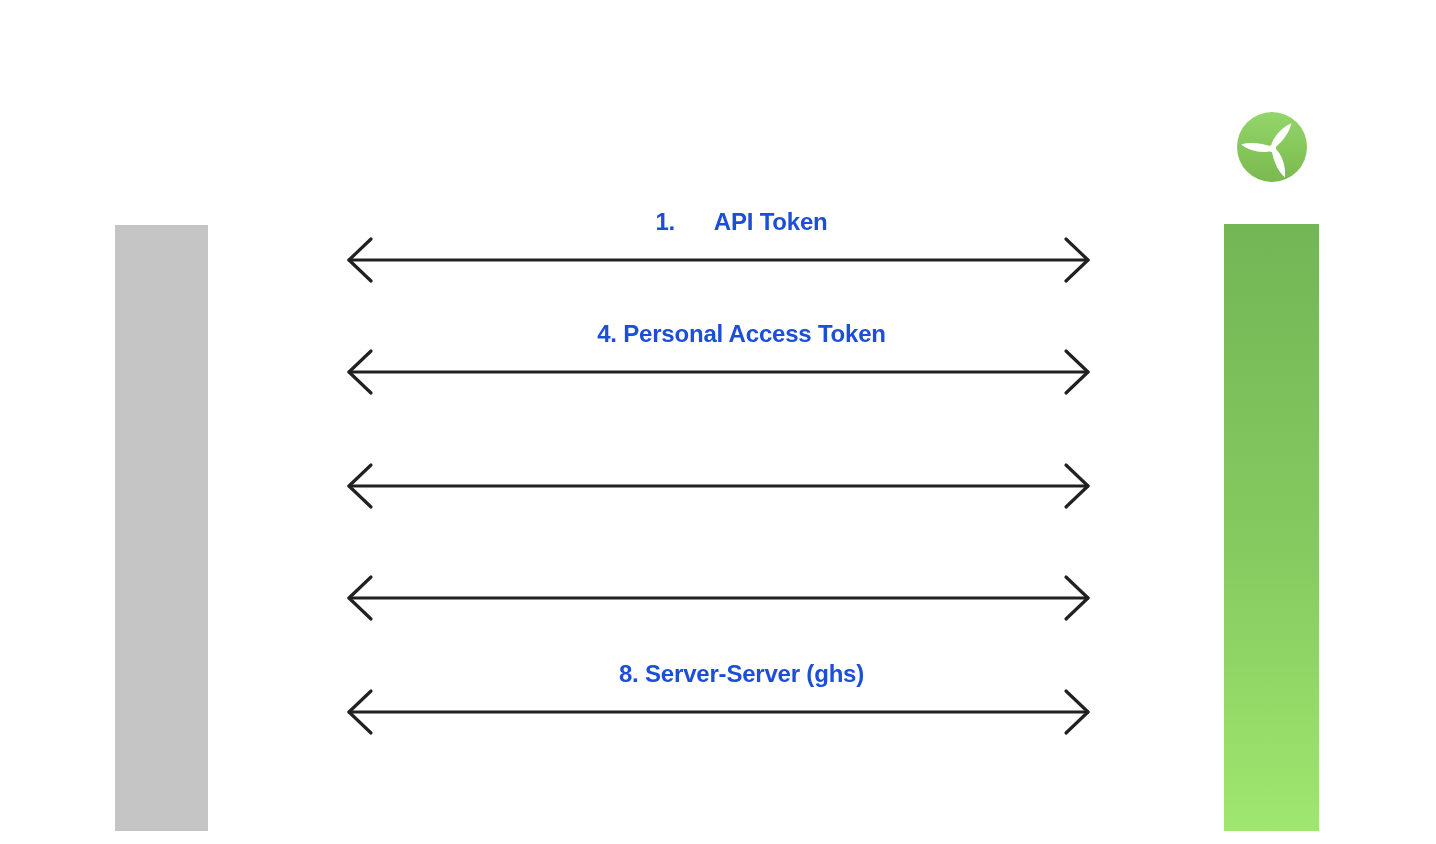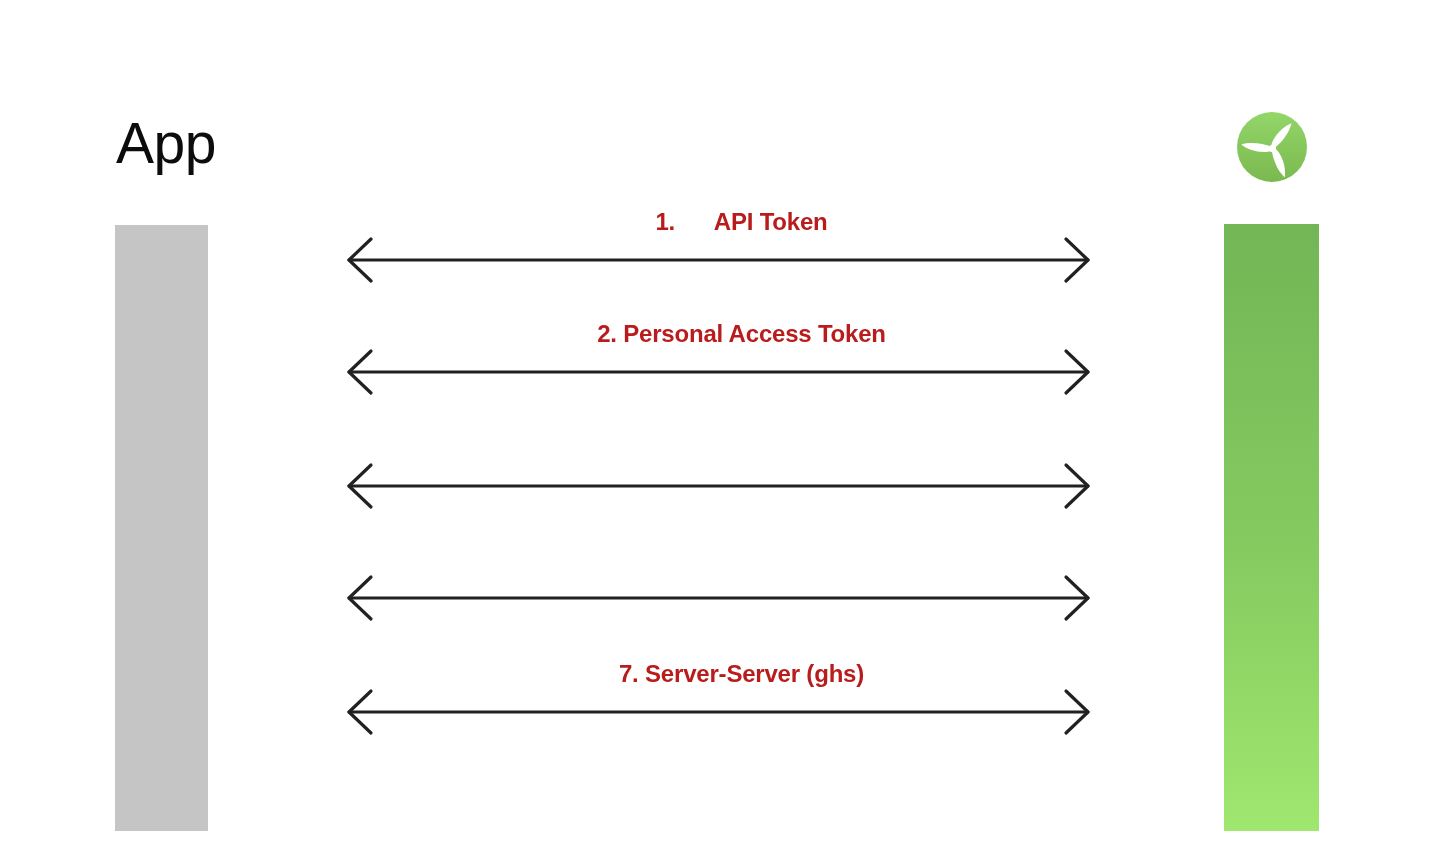--- a/index.html
+++ b/index.html
@@ -66,38 +66,37 @@
     position: absolute;
     top: 0;
     left: 23px;
     width: 100%;
     height: 29px;
     text-align: center;
     font-size: 24px;
     line-height: 28px;
     font-weight: 700;
     letter-spacing: -0.2px;
-    color: #b91c1c;
+    color: #1d4ed8;
     white-space: pre;
   }
   .arrow-svg {
     position: absolute;
     left: 0;
     top: 28px;
     width: 749px;
     height: 48px;
     display: block;
   }
 </style>
 </head>
 <body>
 
 <div class="canvas">
 
-  <h1 class="app-title">App</h1>
 
   <div class="logo">
     <svg width="72" height="72" viewBox="0 0 72 72" xmlns="http://www.w3.org/2000/svg">
       <defs>
         <linearGradient id="lg-logo" x1="0" y1="0" x2="0" y2="1">
           <stop offset="0" stop-color="#93d66a"></stop>
           <stop offset="1" stop-color="#7ab94f"></stop>
         </linearGradient>
       </defs>
       <circle cx="36" cy="36" r="35" fill="url(#lg-logo)"></circle>
@@ -126,21 +125,21 @@
       <svg class="arrow-svg" viewBox="0 0 749 48" xmlns="http://www.w3.org/2000/svg">
         <g stroke="#212121" stroke-width="3.2" fill="none" stroke-linecap="round" stroke-linejoin="round">
           <path d="M5 24 H744"></path>
             <path d="M27 3 L5 24 L27 45"></path>
             <path d="M722 3 L744 24 L722 45"></path>
         </g>
       </svg>
     </div>
 
     <div class="arrow-row r2">
-      <div class="arrow-label">2. Personal Access Token</div>
+      <div class="arrow-label">4. Personal Access Token</div>
       <svg class="arrow-svg" viewBox="0 0 749 48" xmlns="http://www.w3.org/2000/svg">
         <g stroke="#212121" stroke-width="3.2" fill="none" stroke-linecap="round" stroke-linejoin="round">
           <path d="M5 24 H744"></path>
             <path d="M27 3 L5 24 L27 45"></path>
             <path d="M722 3 L744 24 L722 45"></path>
         </g>
       </svg>
     </div>
 
     <div class="arrow-row r3">
@@ -157,21 +156,21 @@
       <svg class="arrow-svg" viewBox="0 0 749 48" xmlns="http://www.w3.org/2000/svg">
         <g stroke="#212121" stroke-width="3.2" fill="none" stroke-linecap="round" stroke-linejoin="round">
           <path d="M5 24 H744"></path>
             <path d="M27 3 L5 24 L27 45"></path>
             <path d="M722 3 L744 24 L722 45"></path>
         </g>
       </svg>
     </div>
 
     <div class="arrow-row r5">
-      <div class="arrow-label">7. Server-Server (ghs)</div>
+      <div class="arrow-label">8. Server-Server (ghs)</div>
       <svg class="arrow-svg" viewBox="0 0 749 48" xmlns="http://www.w3.org/2000/svg">
         <g stroke="#212121" stroke-width="3.2" fill="none" stroke-linecap="round" stroke-linejoin="round">
           <path d="M5 24 H744"></path>
             <path d="M27 3 L5 24 L27 45"></path>
             <path d="M722 3 L744 24 L722 45"></path>
         </g>
       </svg>
     </div>
 
   </div>

